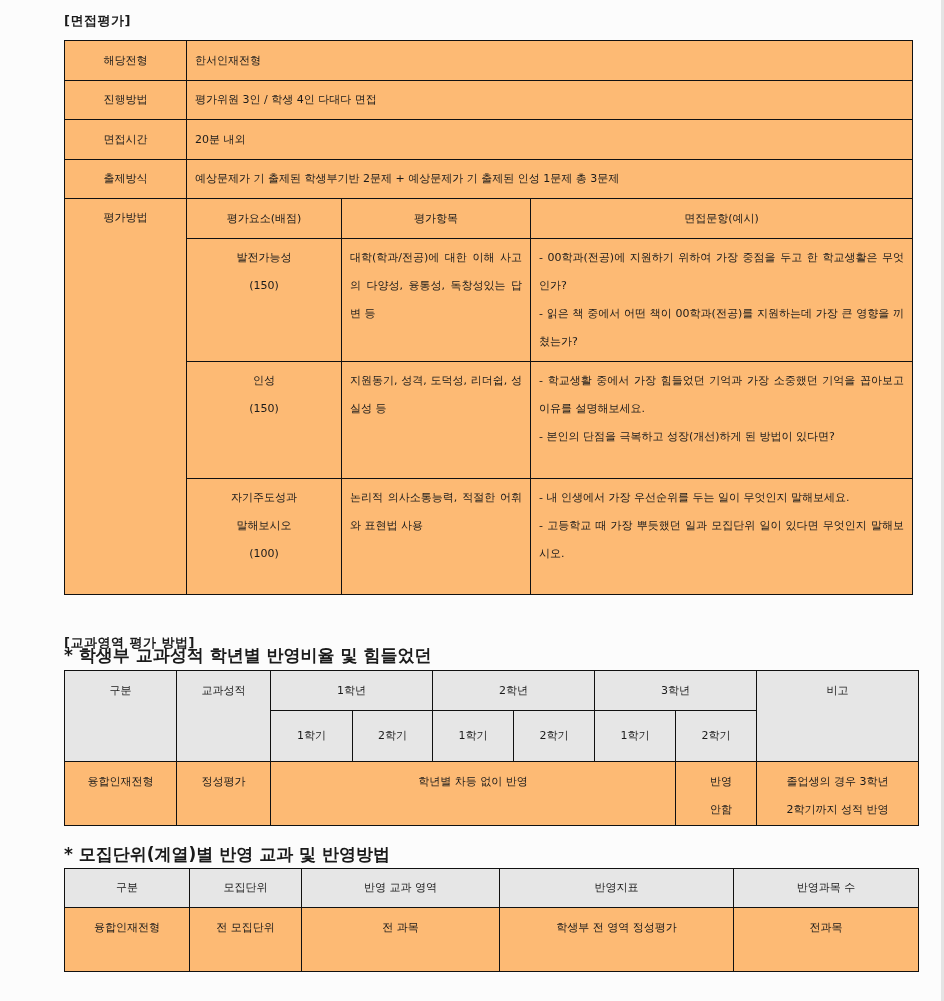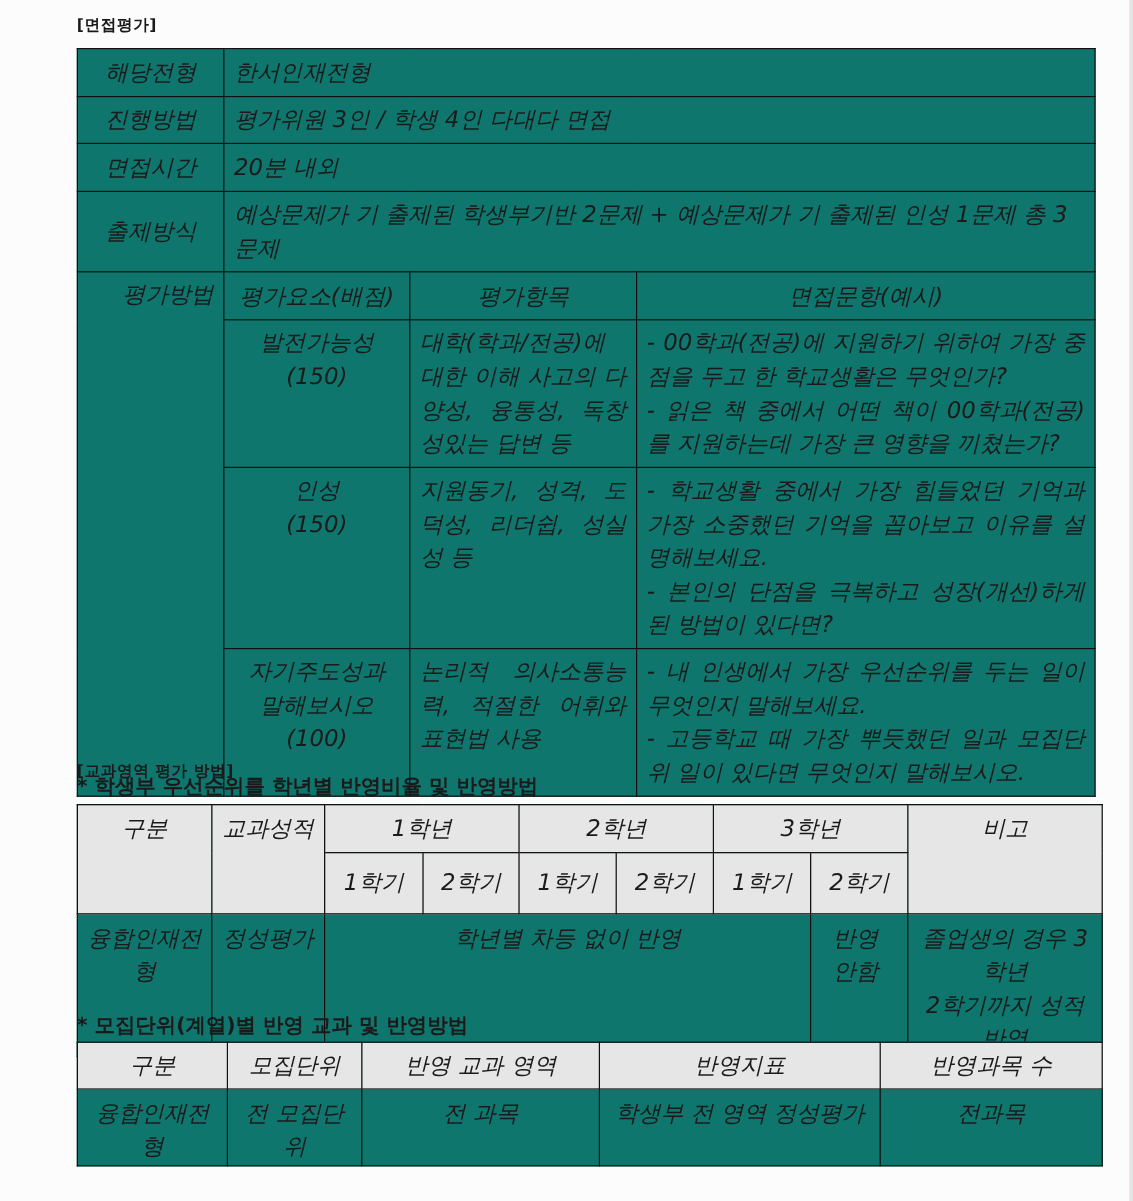--- a/index.html
+++ b/index.html
@@ -1,21 +1,21 @@
 <!DOCTYPE html>
 <html><head>
 <meta charset="utf-8">
 <style>
   html,body{margin:0;padding:0;}
   body{width:944px;height:1001px;background:#fcfcfc;position:relative;overflow:hidden;
        font-family:"DejaVu Sans","Liberation Sans",sans-serif;color:#1a1a1a;}
   .edge{position:absolute;left:941px;top:0;width:3px;height:1001px;background:#e4e4e4;}
   .h1{position:absolute;left:64px;font-size:13px;font-weight:bold;letter-spacing:0.5px;white-space:nowrap;text-align:right;}
   .h2{position:absolute;left:64px;font-size:17px;font-weight:bold;white-space:nowrap;}
-  table{position:absolute;border-collapse:collapse;table-layout:fixed;font-size:19px;background:#0f766e;font-style:italic;}
+  table{position:absolute;border-collapse:collapse;table-layout:fixed;font-size:11px;background:#fdba74;}
   td{border:1.5px solid #111;padding:0 8px;vertical-align:top;line-height:28px;}
   .c{text-align:center;}
   .j{text-align:justify;text-align-last:left;}
   .gray{background:#e6e6e6;}
   .t1 td{padding-top:5px;padding-bottom:5px;}
   .mid{vertical-align:middle;}
   .vt{padding-top:6px;}
 </style>
 </head>
 <body>
@@ -42,21 +42,21 @@
   </tr>
   <tr style="height:40px">
     <td class="c mid">면접시간</td>
     <td colspan="3" class="mid">20분 내외</td>
   </tr>
   <tr style="height:39px">
     <td class="c mid">출제방식</td>
     <td colspan="3" class="mid">예상문제가 기 출제된 학생부기반 2문제 + 예상문제가 기 출제된 인성 1문제 총 3문제</td>
   </tr>
   <tr style="height:40px">
-    <td rowspan="4" class="c" style="padding-top:5px;text-align:right;">평가방법</td>
+    <td rowspan="4" class="c" style="padding-top:5px;">평가방법</td>
     <td class="c mid">평가요소(배점)</td>
     <td class="c mid">평가항목</td>
     <td class="c mid">면접문항(예시)</td>
   </tr>
   <tr style="height:117px">
     <td class="c">
       <div>발전가능성</div>
       <div>(150)</div>
     </td>
     <td class="j">대학(학과/전공)에 대한 이해 사고의 다양성, 융통성, 독창성있는 답변 등</td>
@@ -85,21 +85,21 @@
     <td class="j">논리적 의사소통능력, 적절한 어휘와 표현법 사용</td>
     <td class="j">
       <div>- 내 인생에서 가장 우선순위를 두는 일이 무엇인지 말해보세요.</div>
       <div>- 고등학교 때 가장 뿌듯했던 일과 모집단위 일이 있다면 무엇인지 말해보시오.</div>
     </td>
   </tr>
 </tbody>
   </table>
 
 <div class="h1" style="top:634px;">[교과영역 평가 방법]</div>
-<div class="h2" style="top:644px;">* 학생부 우선순위를 학년별 반영비율 및 반영방법</div>
+<div class="h2" style="top:644px;">* 학생부 교과성적 학년별 반영비율 및 힘들었던</div>
 
 <table style="left:64px;top:670px;width:854px;">
   <colgroup>
     <col style="width:112px">
       <col style="width:94px">
       <col style="width:82px">
       <col style="width:80px">
     <col style="width:81px">
       <col style="width:81px">
       <col style="width:81px">

